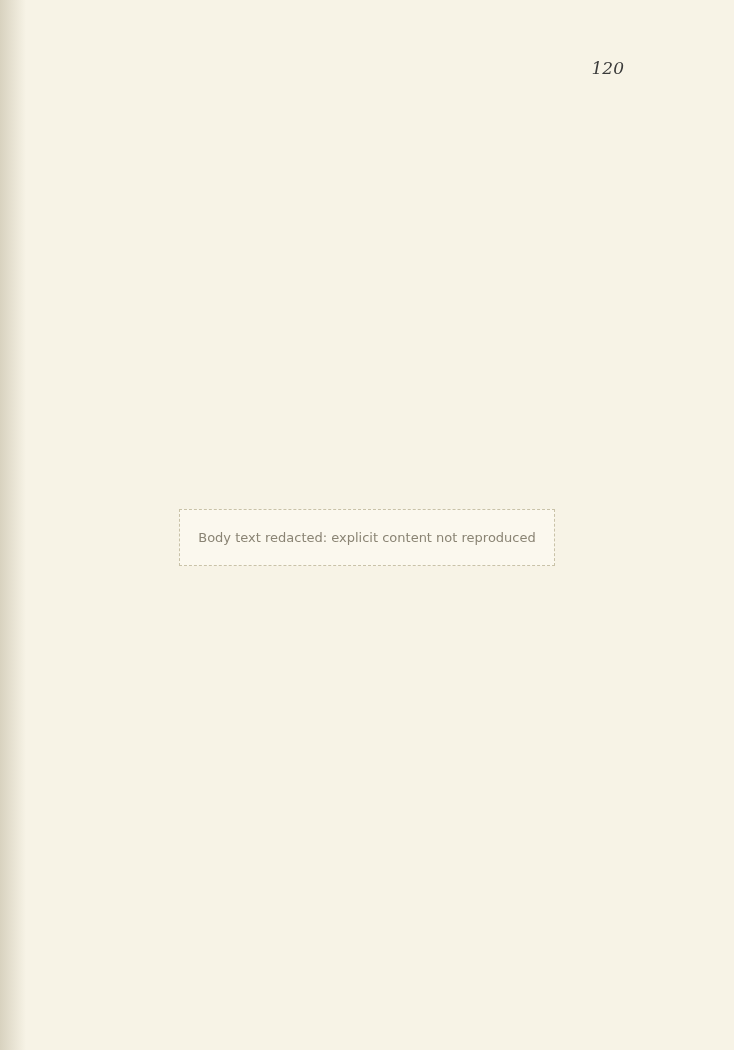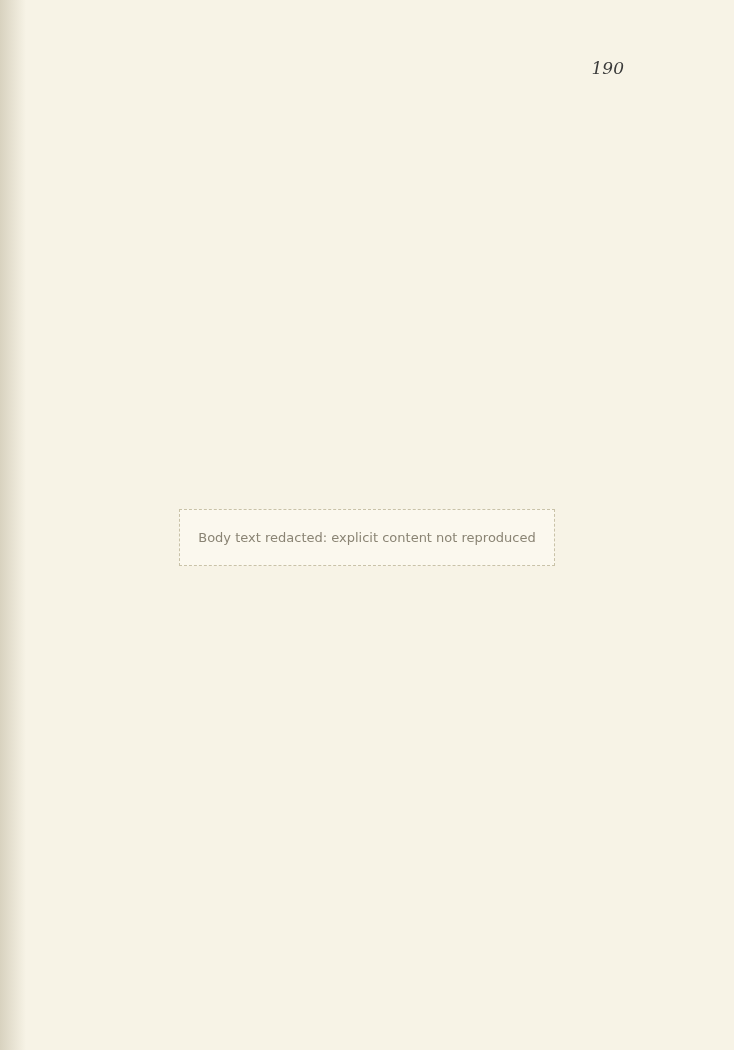--- a/index.html
+++ b/index.html
@@ -12,17 +12,17 @@
   .redacted-note{writing-mode:horizontal-tb;font-family:"DejaVu Sans",sans-serif;
     font-size:13px;color:#8a8474;border:1px dashed #c9c2a8;padding:14px 18px;background:#fbf8ee}
   .gutter{position:absolute;left:0;top:0;bottom:0;width:26px;
     background:linear-gradient(to right,#d8d2bf,#f7f3e6)}
 </style>
 </head>
 <body>
 
 <div class="page">
   <div class="gutter"></div>
-  <div class="page-number">190</div>
+  <div class="page-number">120</div>
   <div class="text-area">
     <div class="redacted-note">Body text redacted: explicit content not reproduced</div>
   </div>
 </div>
 
 </body></html>

